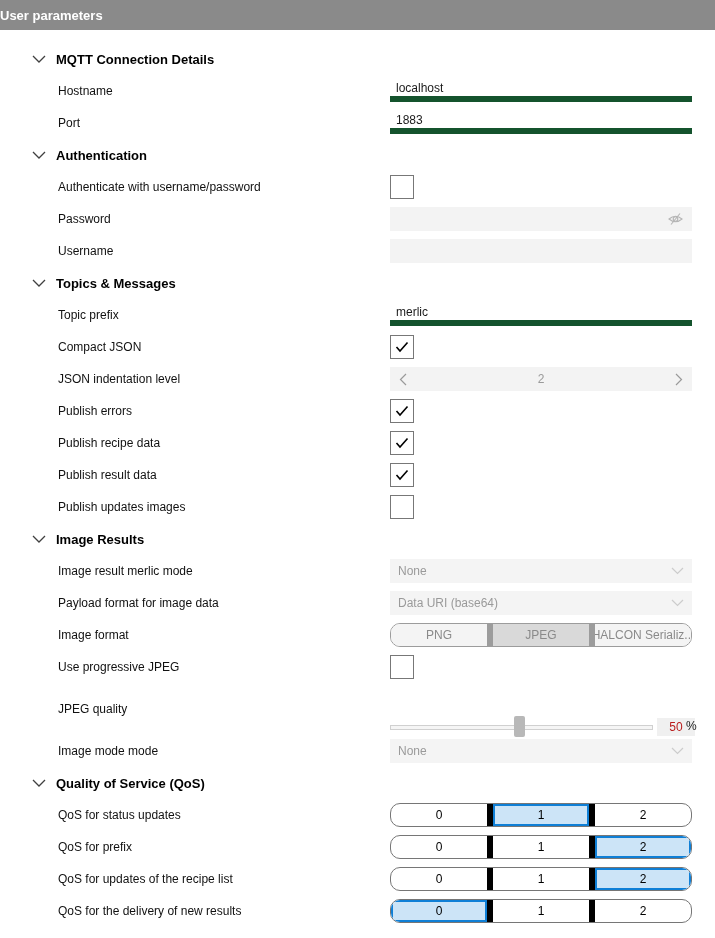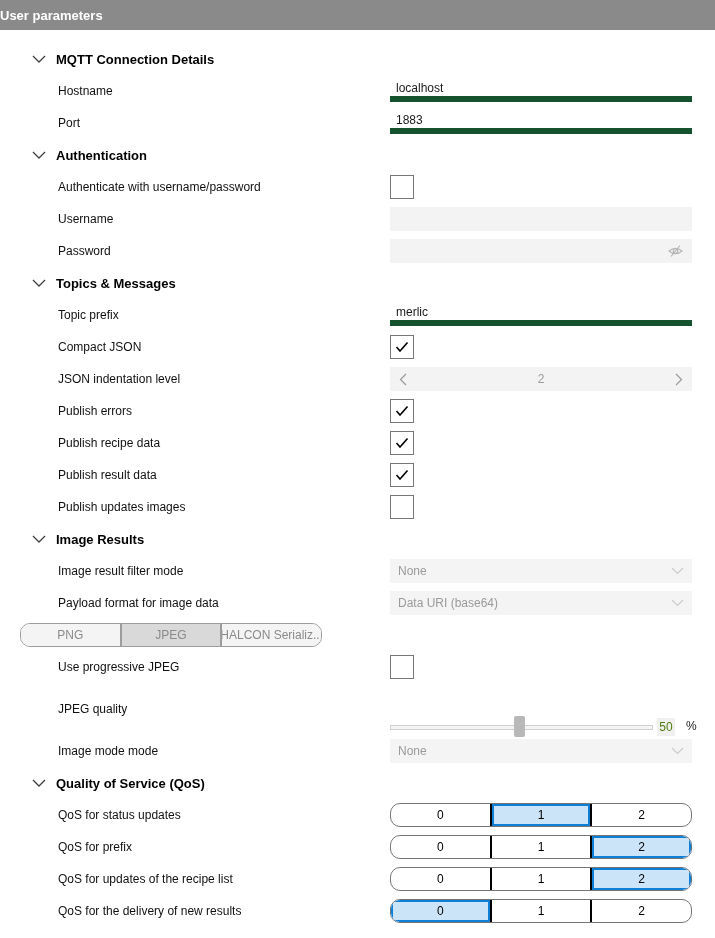--- a/index.html
+++ b/index.html
@@ -57,21 +57,21 @@
   }
   .dropdown .dd-chev{margin-left:auto;display:flex;}
 
   
   .seg-group{
     width:100%;height:24px;display:flex;box-sizing:border-box;
     border:1px solid #767676;border-radius:10px;overflow:hidden;background:#fff;
   }
   .seg{
     flex:1 1 0;display:flex;align-items:center;justify-content:center;
-    border-left:2px solid #000000;cursor:pointer;white-space:nowrap;overflow:hidden;
+    border-left:6px solid #000000;cursor:pointer;white-space:nowrap;overflow:hidden;
     color:#000;
   }
   .seg:first-child{border-left:none;}
   .seg-group.blue .seg[data-selected="true"]{
     background:#cce4f7;box-shadow:inset 0 0 0 2px #0f7fd6;
   }
   .seg-group.gray{border-color:#9c9c9c;}
   .seg-group.gray .seg{color:#8a8a8a;background:#f4f4f4;border-left-color:#9c9c9c;}
   .seg-group.gray .seg[data-selected="true"]{background:#d9d9d9;}
 
@@ -79,22 +79,22 @@
   .slider-wrap{position:relative;width:100%;height:100%;}
   .slider-track{
     position:absolute;left:0;top:16px;width:261px;height:3px;
     background:#f5f5f5;border:1px solid #d0d0d0;cursor:pointer;
   }
   .slider-thumb{
     position:absolute;left:124px;top:7px;width:11px;height:21px;
     background:#b8b8b8;border-radius:2px;cursor:grab;
   }
   .slider-value{
-    position:absolute;left:267px;top:9px;width:18px;height:18px;background:#f0f0f0;
-    display:flex;align-items:center;justify-content:center;color:#4d7c0f;
+    position:absolute;left:267px;top:9px;width:38px;height:18px;background:#f0f0f0;
+    display:flex;align-items:center;justify-content:center;color:#b91c1c;
   }
   .slider-unit{position:absolute;left:296px;top:10px;color:#1a1a1a;}
   .slider-min{position:absolute;left:1px;top:29px;color:#bbbbbb;}
   .slider-max{position:absolute;left:231px;top:29px;width:30px;text-align:right;color:#bbbbbb;}
 </style>
 </head>
 <body>
 
 <div class="titlebar">
   <span>User parameters</span>
@@ -137,40 +137,40 @@
   <div class="row">
     <div class="lbl">Authenticate with username/password</div>
     <div class="ctl">
       <div class="checkbox" data-checked="false">
         
       </div>
     </div>
   </div>
 
   <div class="row">
-    <div class="lbl">Username</div>
-    <div class="ctl">
-      <input class="filled-input" value="" style="">
-    </div>
-  </div>
-
-  <div class="row">
     <div class="lbl">Password</div>
     <div class="ctl">
       <input type="password" class="filled-input" value="" style="">
       <span class="eye">
         <svg width="17" height="14" viewBox="0 0 17 14">
           <path d="M2 7 Q8.5 1.5 15 7 Q8.5 12.5 2 7 Z" fill="none" stroke="#b5b5b5" stroke-width="1.1"></path>
           <circle cx="8.5" cy="7" r="2.3" fill="none" stroke="#b5b5b5" stroke-width="1.1"></circle>
           <line x1="4" y1="12.5" x2="13" y2="1.5" stroke="#b5b5b5" stroke-width="1.1"></line>
         </svg>
       </span>
     </div>
   </div>
 
+  <div class="row">
+    <div class="lbl">Username</div>
+    <div class="ctl">
+      <input class="filled-input" value="" style="">
+    </div>
+  </div>
+
   <div class="sec-header">
     <span class="chev">
       <svg width="14" height="8">
           <polyline points="1,1 7,7 13,1" fill="none" stroke="#404040" stroke-width="1.3"></polyline>
         </svg>
     </span>
     <span class="sec-title">Topics &amp; Messages</span>
   </div>
 
   <div class="row">
@@ -255,21 +255,21 @@
   <div class="sec-header">
     <span class="chev">
       <svg width="14" height="8">
           <polyline points="1,1 7,7 13,1" fill="none" stroke="#404040" stroke-width="1.3"></polyline>
         </svg>
     </span>
     <span class="sec-title">Image Results</span>
   </div>
 
   <div class="row">
-    <div class="lbl">Image result filter mode</div>
+    <div class="lbl">Image result merlic mode</div>
     <div class="ctl">
       <div class="dropdown">
         <span>None</span>
         <span class="dd-chev">
           <svg width="13" height="8">
               <polyline points="1,1 6.5,6.5 12,1" fill="none" stroke="#cccccc" stroke-width="1.2"></polyline>
             </svg>
         </span>
       </div>
     </div>
@@ -283,20 +283,21 @@
         <span class="dd-chev">
           <svg width="13" height="8">
               <polyline points="1,1 6.5,6.5 12,1" fill="none" stroke="#cccccc" stroke-width="1.2"></polyline>
             </svg>
         </span>
       </div>
     </div>
   </div>
 
   <div class="row">
+    <div class="lbl">Image format</div>
     <div class="ctl">
       <div class="seg-group gray">
         <div class="seg" data-selected="false">PNG</div>
         <div class="seg" data-selected="true">JPEG</div>
         <div class="seg" data-selected="false">HALCON Serializ...</div>
       </div>
     </div>
   </div>
 
   <div class="row">

